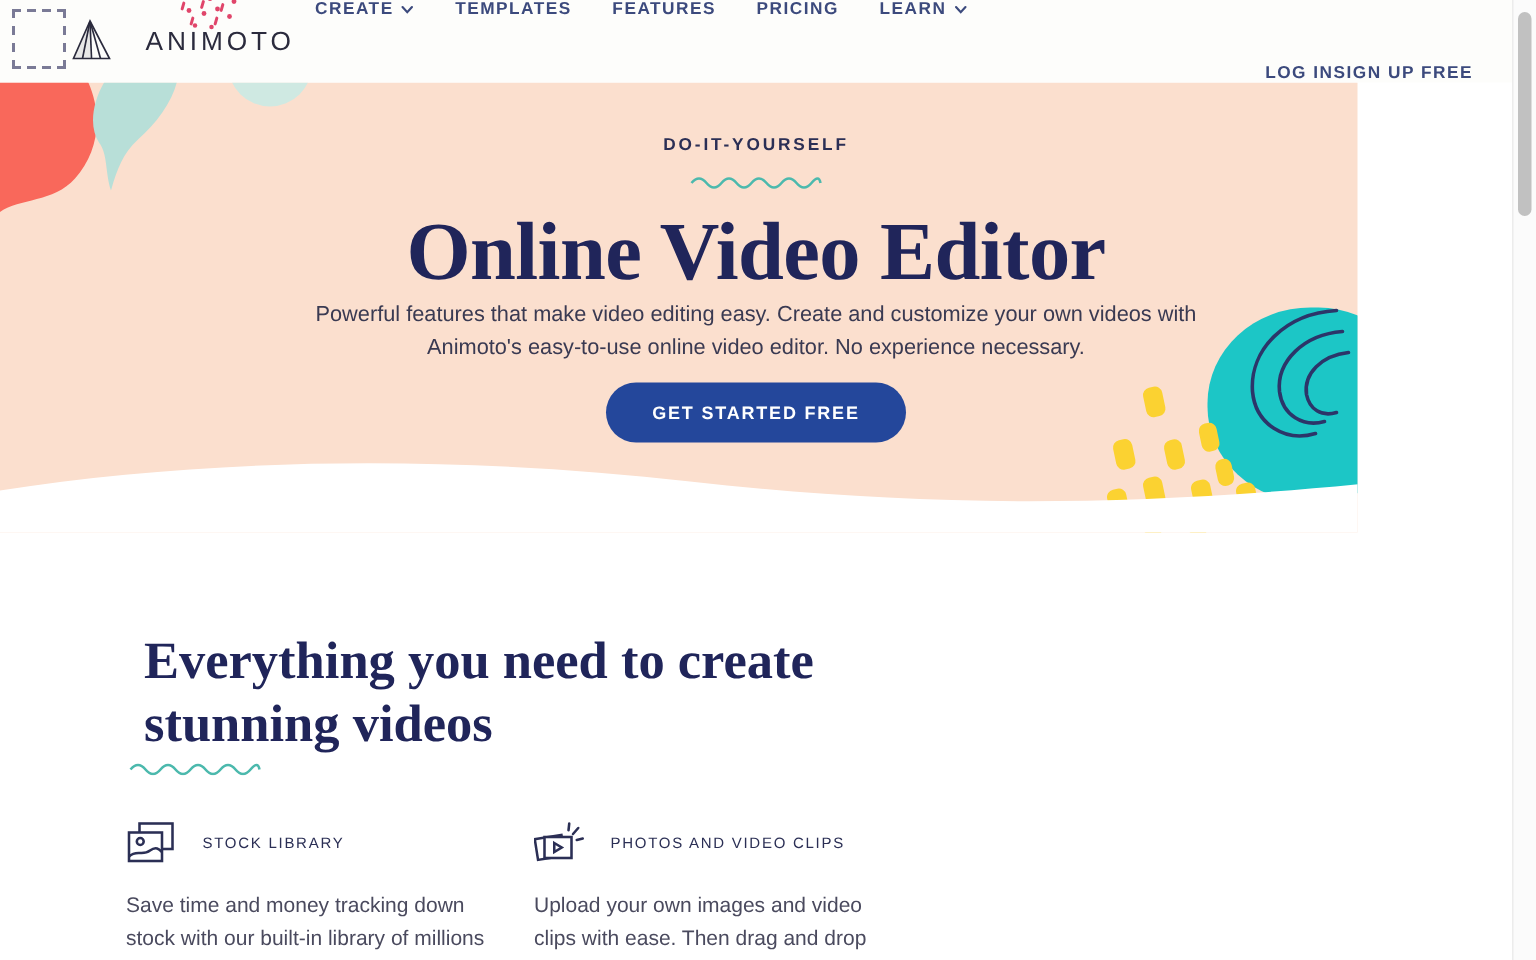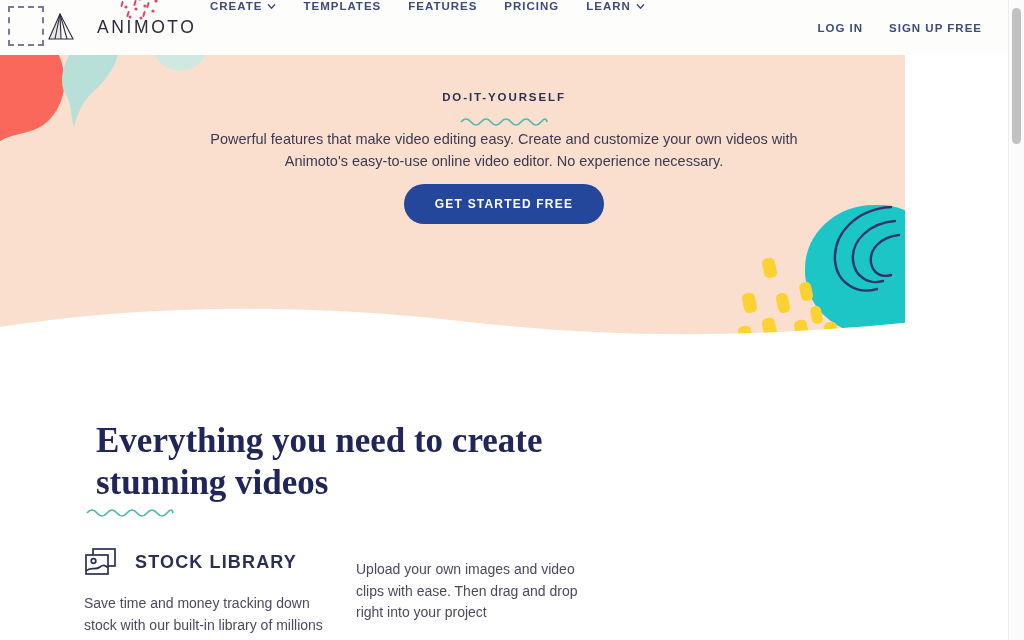--- a/index.html
+++ b/index.html
@@ -39,21 +39,21 @@
     display:flex; align-items:flex-start; gap:27px;
   }
   .nav-link {
     font-size:11.5px; font-weight:700; letter-spacing:1.0px;
     color:#3c4a7d; text-transform:uppercase; white-space:nowrap;
     display:flex; align-items:center; gap:5px; cursor:pointer;
   }
   .chev { display:inline-block; width:9px; height:9px; flex:none; }
   .nav-right {
     position:absolute; right:26px; top:0; height:55px;
-    display:flex; align-items:center; gap:26px;
+    display:flex; align-items:flex-end; 
   }
 
   
   .hero {
     position:absolute; top:55px; left:0; width:905px; height:300px;
     background:#fbdfce; overflow:hidden;
   }
   .hero-wave { position:absolute; left:0; bottom:-2px; width:1008px; height:60px; }
 
   
@@ -104,21 +104,21 @@
     font-family:"Liberation Serif", serif;
     font-size:35px; font-weight:700; color:#20255a; line-height:1.2;
   }
   .squiggle-head { position:absolute; left:86px; top:132px; width:88px; height:10px; }
 
   .feat-cols { position:absolute; left:84px; top:170px; display:flex; gap:0; }
   .feat-col { width:272px; }
   .feat-top { display:flex; align-items:center; gap:17px; height:34px; }
   .feat-icon { width:34px; height:30px; flex:none; }
   .feat-title {
-    font-size:18px; font-weight:700; letter-spacing:1.15px;
+    font-size:10px; font-weight:400; letter-spacing:1.15px;
     color:#2b2f55; text-transform:uppercase; white-space:nowrap;
   }
   .feat-body {
     margin-top:14px; font-size:14px; line-height:1.55; color:#4a4a5e; width:250px;
   }
 
   
   .sb-track {
     position:absolute; right:0; top:0; width:16px; height:640px;
     background:#fbfbfb; border-left:1px solid #ececec; z-index:90;
@@ -240,20 +240,21 @@
       </g>
     </svg>
 
     <div class="hero-inner">
       <div class="eyebrow">DO-IT-YOURSELF</div>
 
       <svg class="squiggle-teal" viewBox="0 0 88 10" preserveAspectRatio="none">
         <path d="M1,6 Q6,0 11,6 T21,6 T31,6 T41,6 T51,6 T61,6 T71,6 T81,6 T87,6" fill="none" stroke="#4cb9ad" stroke-width="1.7"></path>
       </svg>
 
+      <h1 class="hero-title">Online Video Editor</h1>
       <p class="hero-sub">Powerful features that make video editing easy. Create and customize your own videos with Animoto's easy-to-use online video editor. No experience necessary.</p>
       <button class="cta-btn">GET STARTED FREE</button>
     </div>
 
     <svg class="hero-wave" viewBox="0 0 1008 60" preserveAspectRatio="none">
       <path d="M0,30 C140,8 300,6 460,24 C620,42 780,44 1008,14 L1008,60 L0,60 Z" fill="#ffffff"></path>
     </svg>
   </section>
 
   <section class="features">
@@ -275,20 +276,33 @@
               <circle cx="9.5" cy="14" r="2.3"></circle>
               <path d="M2 24 C7 19 11 24 16 20 C20 17 22 19 24 21"></path>
             </g>
           </svg>
           <span class="feat-title">STOCK LIBRARY</span>
         </div>
         <p class="feat-body">Save time and money tracking down stock with our built-in library of millions of photos and videos from Getty</p>
       </div>
 
       <div class="feat-col">
+        <div class="feat-top">
+          <svg class="feat-icon" viewBox="0 0 34 30">
+            <g fill="none" stroke="#2b2f55" stroke-width="1.7" stroke-linecap="round">
+              <rect x="1.5" y="11" width="18" height="14" transform="rotate(-9 10 18)"></rect>
+              <rect x="7" y="11" width="18" height="14" fill="#fff"></rect>
+              <path d="M13.5 15 L18.5 18 L13.5 21 Z"></path>
+              <path d="M26 9 L29.5 5"></path>
+                <path d="M28.5 13 L32.5 12"></path>
+                <path d="M23 6.5 L23.5 2"></path>
+            </g>
+          </svg>
+          <span class="feat-title">PHOTOS AND VIDEO CLIPS</span>
+        </div>
         <p class="feat-body">Upload your own images and video clips with ease. Then drag and drop right into your project</p>
       </div>
 
     </div>
 
   </section>
 
 </div>
 
 <div class="sb-track"></div>

